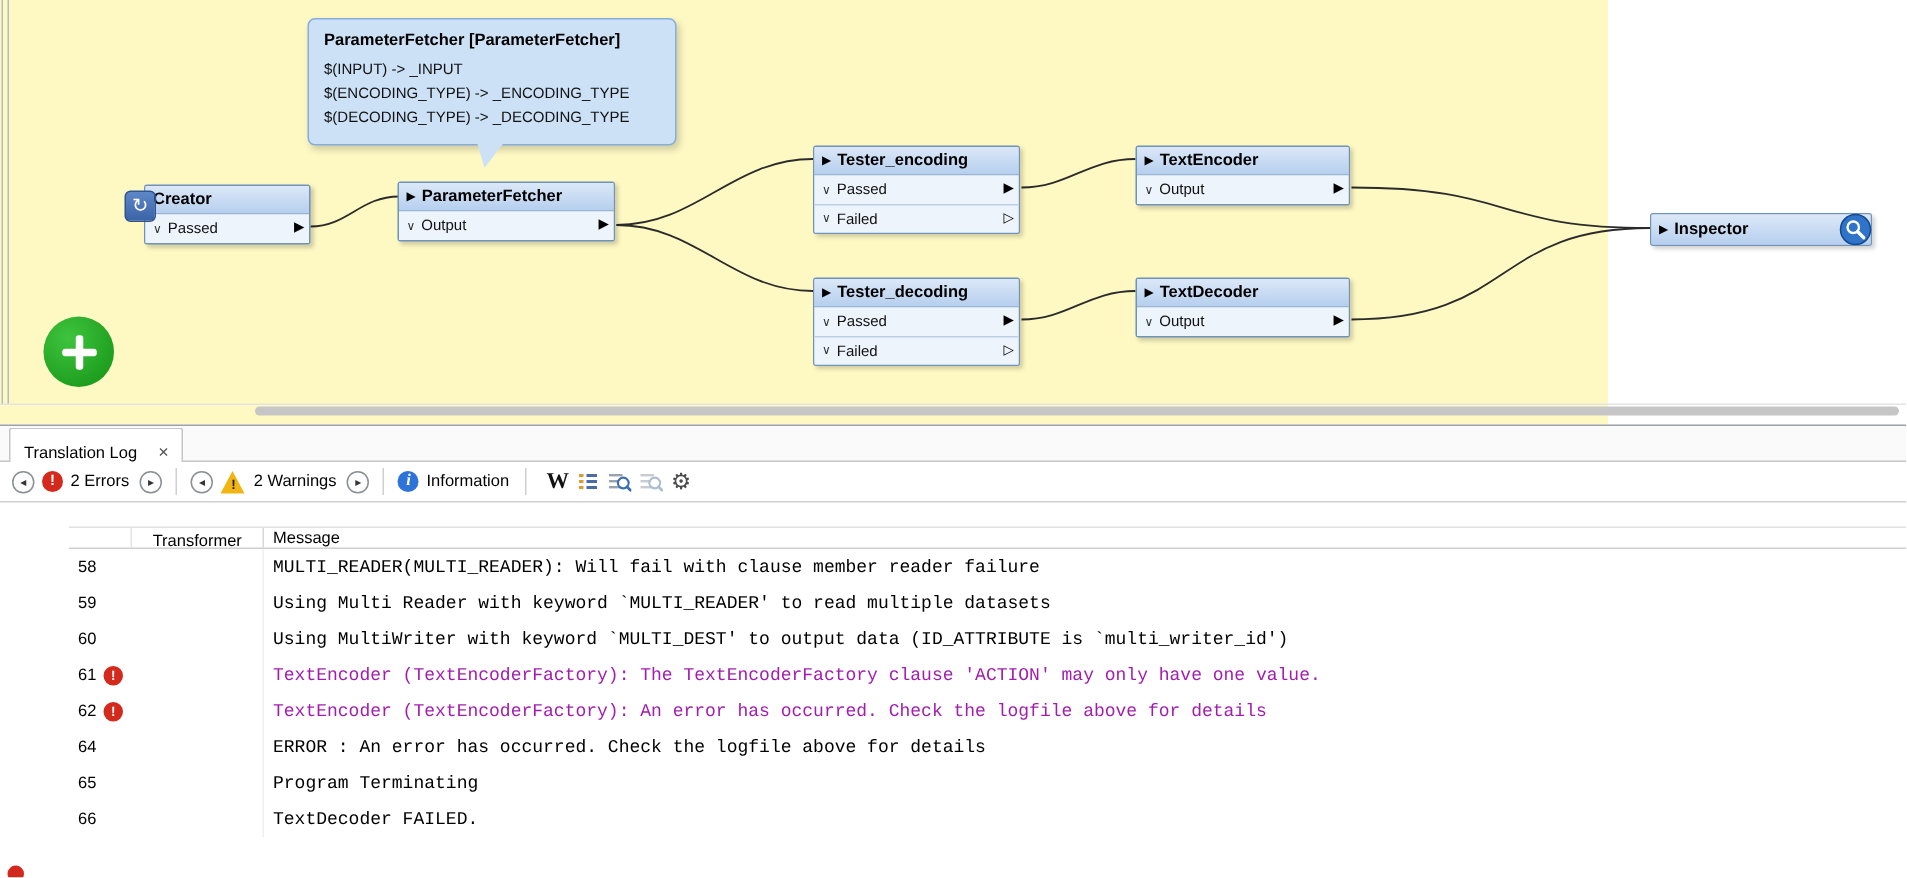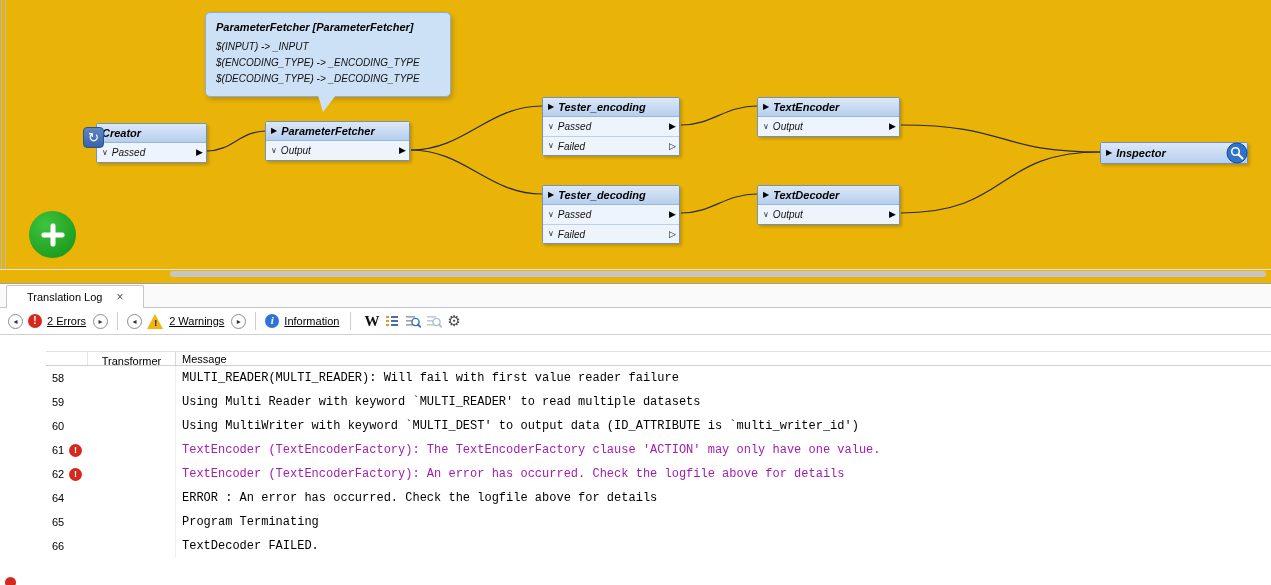--- a/index.html
+++ b/index.html
@@ -1,20 +1,20 @@
 <!DOCTYPE html>
 <html><head>
 <meta charset="utf-8">
 <style>
   * { box-sizing: border-box; margin: 0; padding: 0; }
   body { font-family: "Liberation Sans", sans-serif; background: #fff; }
   .app { position: relative; width: 1271px; height: 585px; overflow: hidden; background: #fff; }
 
   
-  .canvas { position: absolute; left: 0; top: 0; width: 1271px; height: 283px; background: #eab308; font-style: italic; }
+  .canvas { position: absolute; left: 0; top: 0; width: 1072px; height: 283px; background: #fef9c3; }
   .splitter { position: absolute; left: 1px; top: 0; width: 5px; height: 270px;
               border-left: 1px solid #b3bac3; border-right: 1px solid #b3bac3; }
   .connections { position: absolute; left: 0; top: 0; z-index: 1; }
 
   .tooltip { position: absolute; left: 205px; top: 12px; width: 246px; z-index: 6;
              background: #cde1f6; border: 1px solid #85aede; border-radius: 5px;
              padding: 8px 10px 9px 10px; box-shadow: 2px 3px 5px rgba(0,0,0,.18); }
   .tooltip-title { font-size: 11px; font-weight: bold; margin-bottom: 6px; color: #000; }
   .tooltip-line { font-size: 10px; line-height: 16px; color: #111; }
   .tooltip-tail { position: absolute; left: 112px; bottom: -16px; width: 0; height: 0;
@@ -49,42 +49,42 @@
   .hscroll-track { position: absolute; left: 0; top: 269px; width: 1271px; height: 1px; background: #e3e3e3; }
   .hscroll-thumb { position: absolute; left: 170px; top: 271px; width: 1096px; height: 6px;
                    background: #c6c6c6; border-radius: 3px; }
 
   
   .log-panel { position: absolute; left: 0; top: 283px; width: 1271px; height: 302px;
                border-top: 1px solid #9aa0a6; background: #fff; }
   .tab-bar { height: 24px; background: #fafafa; border-bottom: 1px solid #c5c5c5;
              display: flex; align-items: flex-end; padding-left: 6px; }
   .tab { background: #fff; border: 1px solid #c5c5c5; border-bottom: none; height: 23px;
-         display: flex; align-items: center; padding: 0 20px; font-size: 11px; color: #000;
+         display: flex; align-items: flex-end; padding: 0 9px; font-size: 11px; color: #000;
          position: relative; top: 1px; border-top-left-radius: 2px; border-top-right-radius: 2px; }
   .tab-close { margin-left: 14px; color: #555; font-size: 12px; cursor: pointer; }
 
   .toolbar { height: 27px; border-bottom: 1px solid #cfcfcf; display: flex; align-items: center;
              gap: 5px; padding-left: 8px; background: #fff; }
   .navbtn { width: 15px; height: 15px; border: 1px solid #8a8f96; border-radius: 50%; background: #fdfdfd;
             display: inline-flex; align-items: center; justify-content: center;
             font-family: "DejaVu Sans", sans-serif; font-size: 8px; color: #333; cursor: pointer; }
   .err-badge { width: 14px; height: 14px; border-radius: 50%; background: #d42a1e; color: #fff;
                font-weight: bold; font-size: 10px; line-height: 14px; text-align: center; display: inline-block; }
   .err-badge.small { width: 13px; height: 13px; line-height: 13px; font-size: 9px; }
   .warn-badge { position: relative; width: 17px; height: 15px; display: inline-block; }
   .warn-badge::before { content: ""; position: absolute; left: 0; top: 0;
                         border-left: 8.5px solid transparent; border-right: 8.5px solid transparent;
                         border-bottom: 15px solid #f2b411; }
   .warn-badge i { position: absolute; left: 0; right: 0; top: 4px; text-align: center;
                   font-style: normal; font-weight: bold; font-size: 9px; color: #1c1c1c; }
   .info-badge { width: 14px; height: 14px; border-radius: 50%; background: #2e73d8; color: #fff;
                 font-family: "Liberation Serif", serif; font-style: italic; font-weight: bold;
                 font-size: 11px; line-height: 13px; text-align: center; display: inline-block; }
-  .tb-label { font-size: 11px; color: #000; margin-right: 2px; text-decoration: underline; }
+  .tb-label { font-size: 11px; color: #000; margin-right: 2px; }
   .sep { width: 1px; height: 18px; background: #cfcfcf; margin: 0 4px; }
   .w-icon { font-family: "Liberation Serif", serif; font-weight: bold; font-size: 15px; color: #111;
             margin-left: 4px; cursor: pointer; }
   .gear-icon { font-family: "DejaVu Sans", sans-serif; font-size: 15px; color: #4a4a4a; cursor: pointer; }
   .tb-svg { cursor: pointer; }
 
   
   .log-table { margin-left: 46px; margin-top: 16px; font-size: 11px; }
   .log-header { display: flex; height: 15px; align-items: center;
                 border-top: 1px solid #e0e0e0; border-bottom: 1px solid #cfcfcf; color: #000; }
@@ -290,21 +290,21 @@
         <div class="c-num"></div>
         <div class="c-ico"></div>
         <div class="c-tr">Transformer</div>
         <div class="c-msg">Message</div>
       </div>
 
       <div class="log-row">
         <div class="c-num">58</div>
         <div class="c-ico"></div>
         <div class="c-tr"></div>
-        <div class="c-msg">MULTI_READER(MULTI_READER): Will fail with first value reader failure</div>
+        <div class="c-msg">MULTI_READER(MULTI_READER): Will fail with clause member reader failure</div>
       </div>
       <div class="log-row">
         <div class="c-num">59</div>
         <div class="c-ico"></div>
         <div class="c-tr"></div>
         <div class="c-msg">Using Multi Reader with keyword `MULTI_READER' to read multiple datasets</div>
       </div>
       <div class="log-row">
         <div class="c-num">60</div>
         <div class="c-ico"></div>

